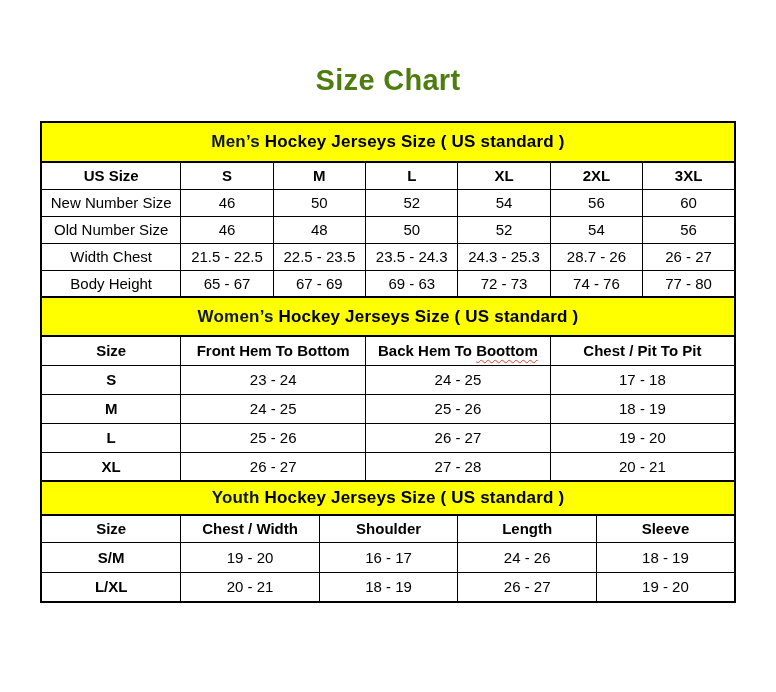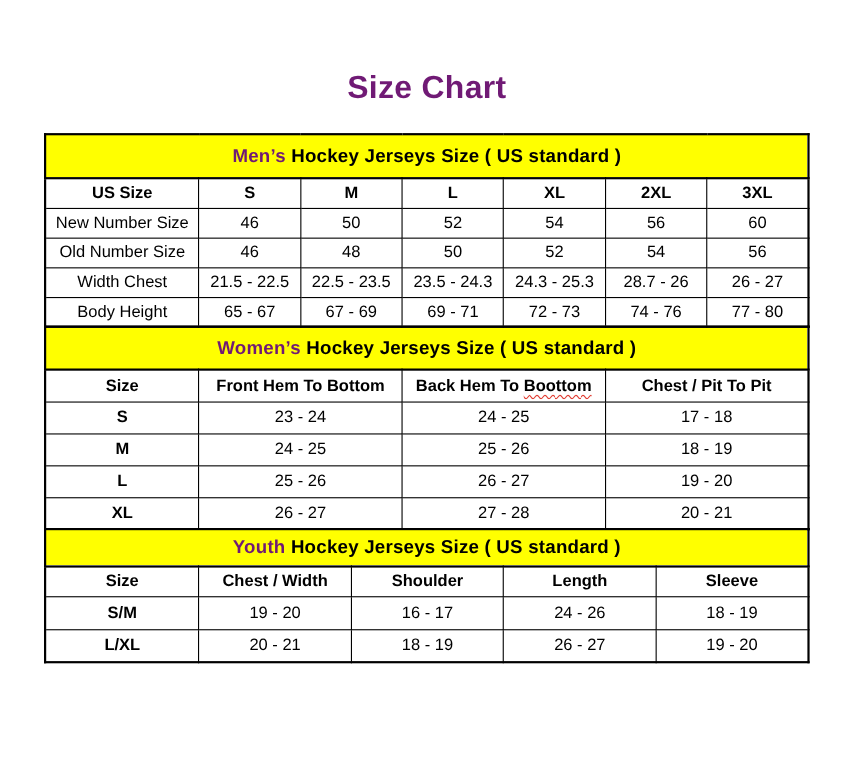--- a/index.html
+++ b/index.html
@@ -10,21 +10,21 @@
     height: 692px;
     font-family: "Liberation Sans", sans-serif;
     -webkit-font-smoothing: antialiased;
   }
   .page-title {
     margin: 63px 0 0 0;
     text-align: center;
     font-size: 29px;
     line-height: 34px;
     font-weight: 700;
-    color: #701a75;
+    color: #4d7c0f;
     letter-spacing: 0.3px;
   }
   .tables-wrap {
     width: 696px;
     margin: 24px auto 0 auto;
   }
   table.size-table {
     width: 100%;
     border-collapse: collapse;
     table-layout: fixed;
@@ -44,21 +44,21 @@
     overflow: hidden;
     white-space: nowrap;
   }
   tr.row-section th {
     background: #FFFF00;
     font-size: 17px;
     font-weight: 700;
     border: 2px solid #000000;
     letter-spacing: 0.2px;
   }
-  .accent { color: #701a75; }
+  .accent { color: #0f172a; }
   tr.row-header th { font-weight: 700; }
   
   .t-mens   tr.row-section { height: 40px; }
   .t-mens   tr.row-header  { height: 27px; }
   .t-mens   tr.row-data    { height: 27px; }
   .t-womens tr.row-section { height: 39px; }
   .t-womens tr.row-header  { height: 29px; }
   .t-womens tr.row-data    { height: 29px; }
   .t-youth  tr.row-section { height: 34px; }
   .t-youth  tr.row-header  { height: 27px; }
@@ -127,21 +127,21 @@
           <td>22.5 - 23.5</td>
           <td>23.5 - 24.3</td>
           <td>24.3 - 25.3</td>
           <td>28.7 - 26</td>
           <td>26 - 27</td>
         </tr>
         <tr class="row-data">
           <td class="row-label">Body Height</td>
           <td>65 - 67</td>
           <td>67 - 69</td>
-          <td>69 - 71</td>
+          <td>69 - 63</td>
           <td>72 - 73</td>
           <td>74 - 76</td>
           <td>77 - 80</td>
         </tr>
       </tbody>
     </table>
     <table class="size-table t-womens">
       <colgroup>
         <col class="first">
         <col>

